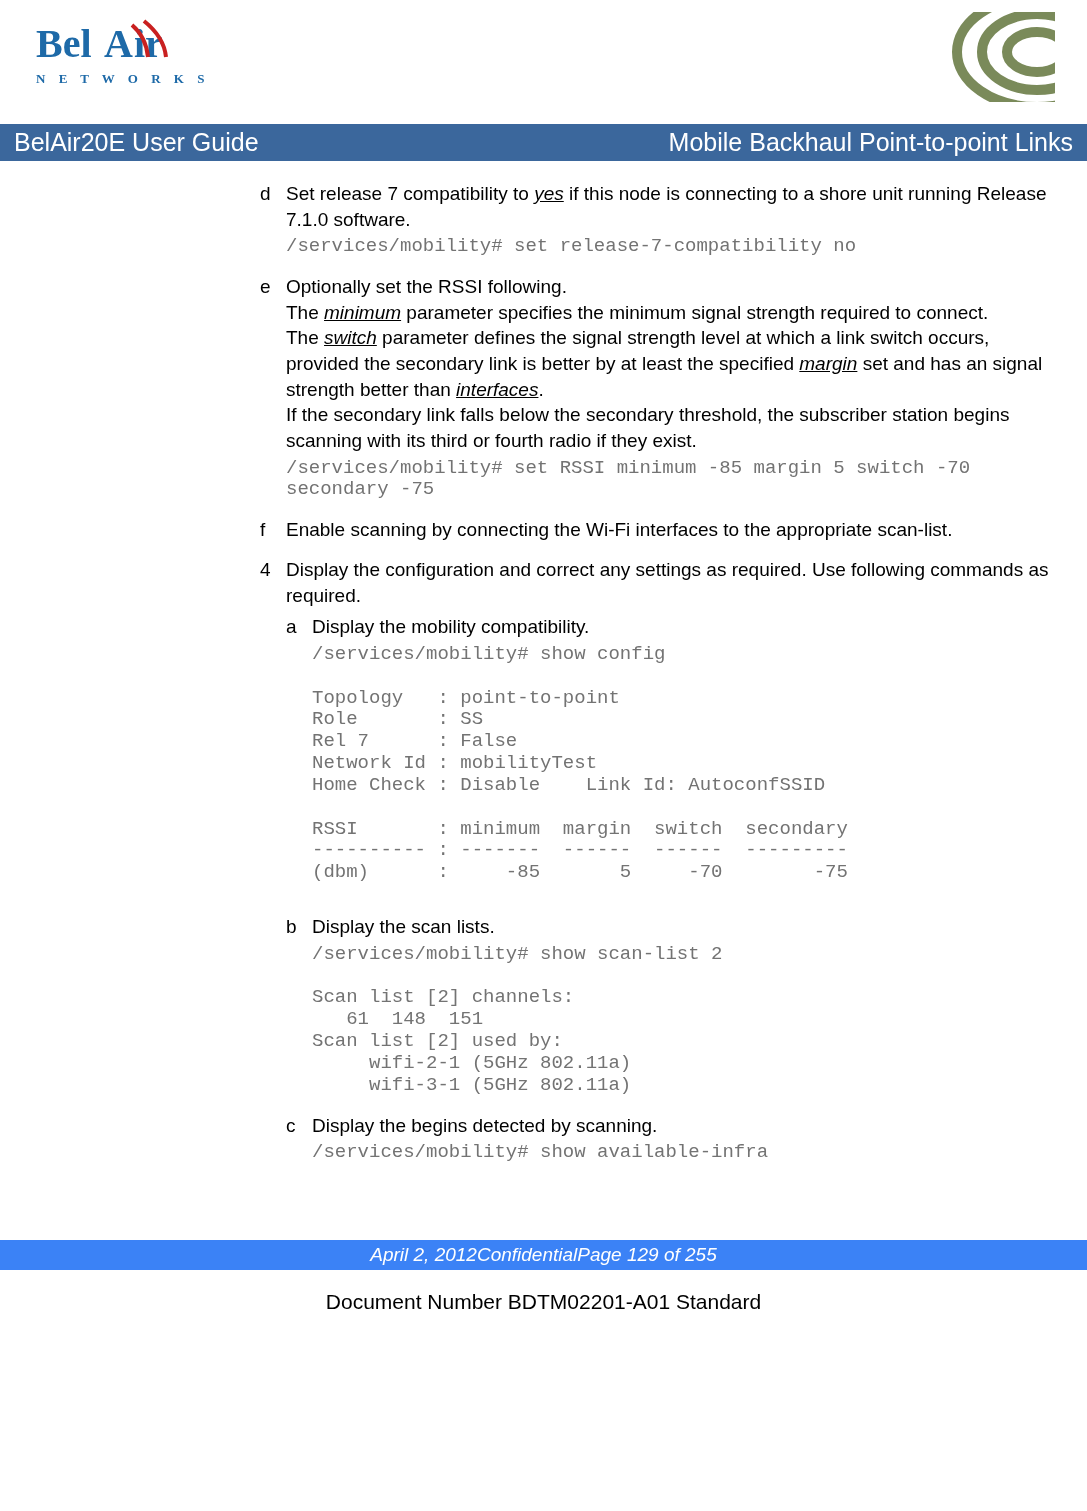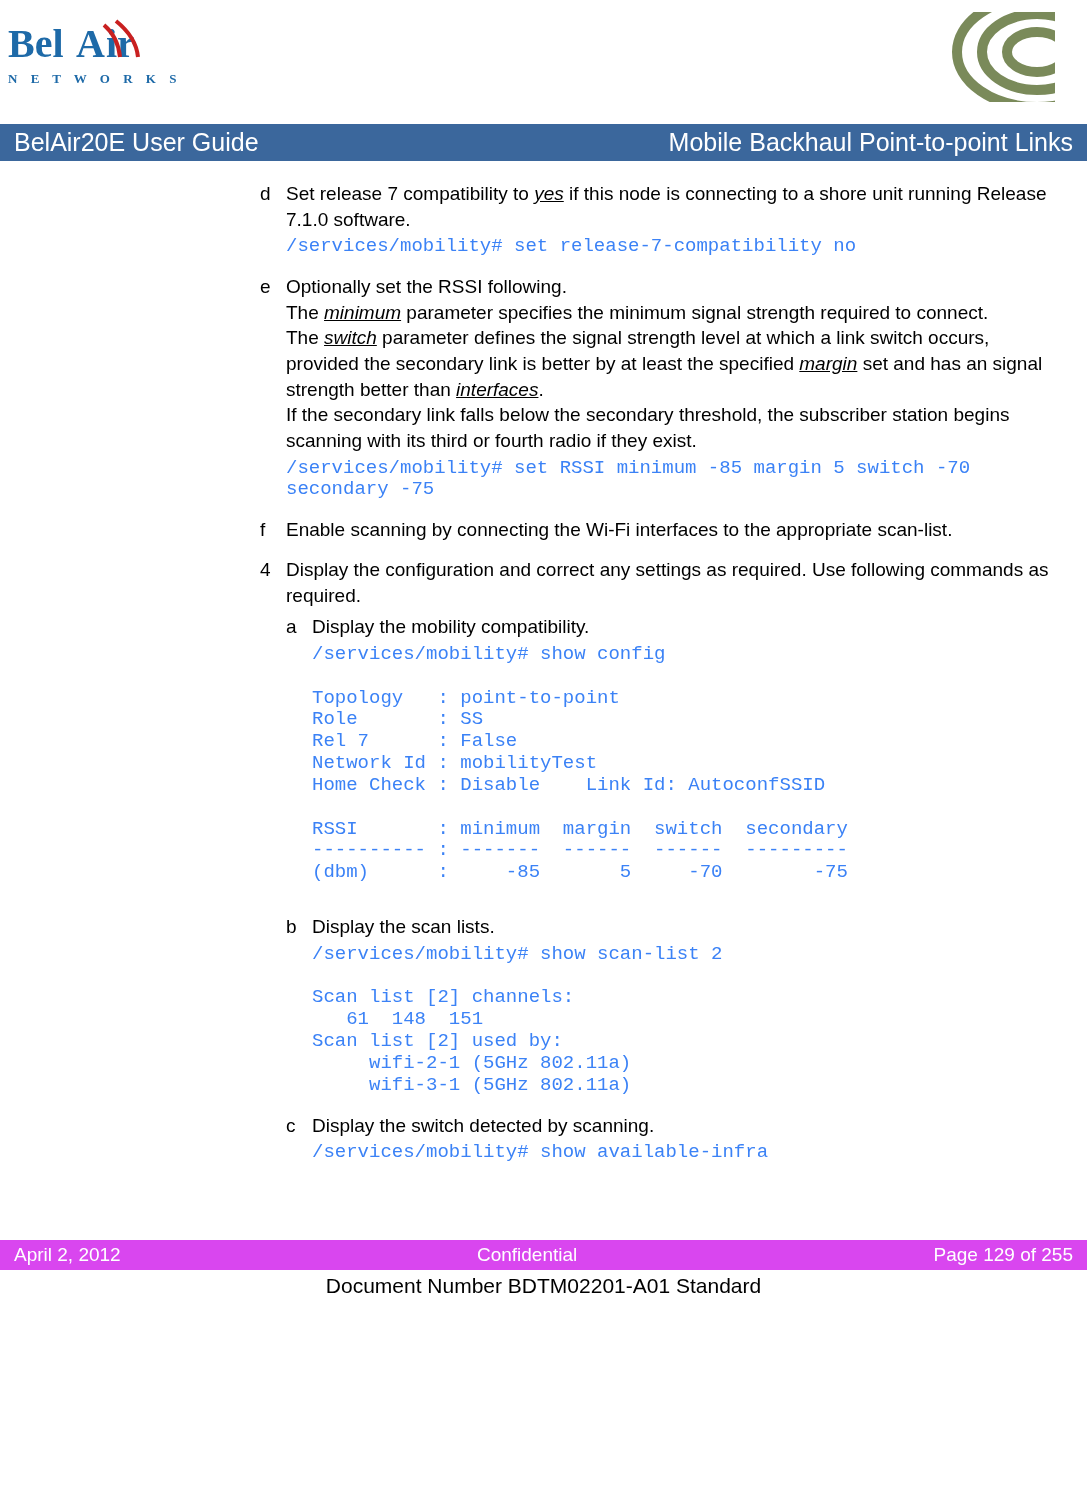--- a/index.html
+++ b/index.html
@@ -8,21 +8,21 @@
       width: 1087px;
       background: #fff;
       color: #000;
     }
     .header {
       display: flex;
       justify-content: space-between;
       align-items: center;
       padding: 12px 20px 0 0;
     }
-    .logo-area { padding-left: 8px; }
+    .logo-area { padding-left: 20px; margin-left: 16px; }
     .decor { text-align:right; }
     .titlebar {
       background: #3b679c;
       color: #fff;
       display: flex;
       justify-content: space-between;
       padding: 4px 14px;
       font-size: 25px;
       margin-top: 18px;
     }
@@ -32,42 +32,43 @@
       line-height: 1.35;
     }
     .list-item { display: flex; margin-bottom: 6px; }
     .list-item .marker { width: 26px; flex-shrink: 0; }
     .list-item .body { flex: 1; }
     .sub-p { }
     .code {
       font-family: "Courier New", Courier, monospace;
       font-size: 19px;
       white-space: pre;
-      color: #3b82f6;
+      color: #737373;
       margin: 4px 0 10px 0;
       line-height: 1.15;
     }
     em.it { font-style: italic; text-decoration: underline; }
     .step { display:flex; margin-top:14px; margin-bottom:6px; }
     .step .marker { width:26px; flex-shrink:0; }
     .step .body { flex:1; }
     .after-step { margin-left: 26px; }
     .footerbar {
-      background: #d946ef;
+      background: #3b82f6;
       color: #fff;
       display:flex;
-      justify-content: space-between;
+      justify-content: center;
       padding: 4px 14px;
       font-size: 19px;
       margin-top: 40px;
+      font-style: italic;
     }
     .docnum {
       text-align:center;
       font-size: 21px;
-      padding: 4px 0 0 0;
+      padding: 20px 0 0 0;
       font-weight: normal;
     }
   </style>
 </head>
 <body>
 
 <div class="header">
   <div class="logo-area">
     <svg width="180" height="76" viewBox="0 0 180 76">
       <text x="0" y="38" font-family="Verdana" font-size="40" font-weight="bold" fill="#1e6aa8">Bel</text>
@@ -163,21 +164,21 @@
    61  148  151
 Scan list [2] used by:
      wifi-2-1 (5GHz 802.11a)
      wifi-3-1 (5GHz 802.11a)</div>
       </div>
     </div>
 
     <div class="list-item">
       <div class="marker">c</div>
       <div class="body">
-        <div>Display the switch detected by scanning.</div>
+        <div>Display the begins detected by scanning.</div>
         <div class="code">/services/mobility# show available-infra</div>
       </div>
     </div>
   </div>
 
 </div>
 
 <div class="footerbar">
   <span>April 2, 2012</span>
   <span>Confidential</span>

